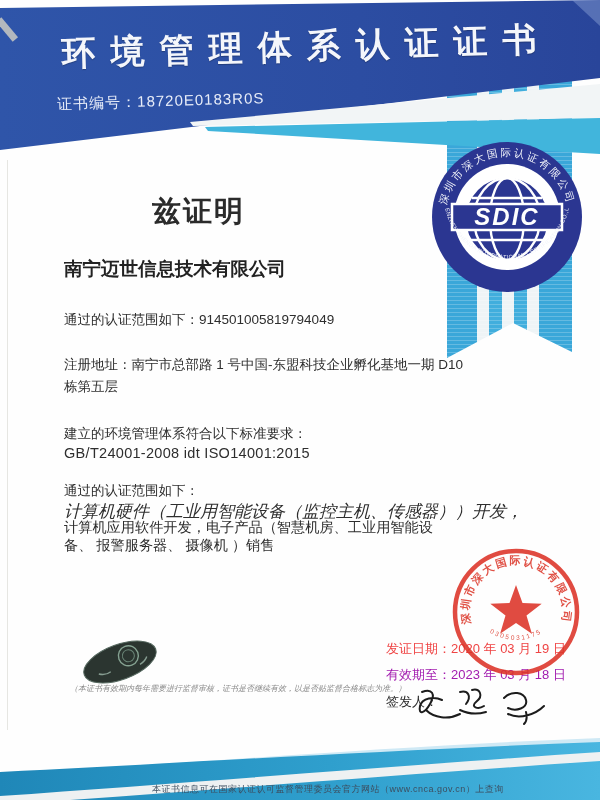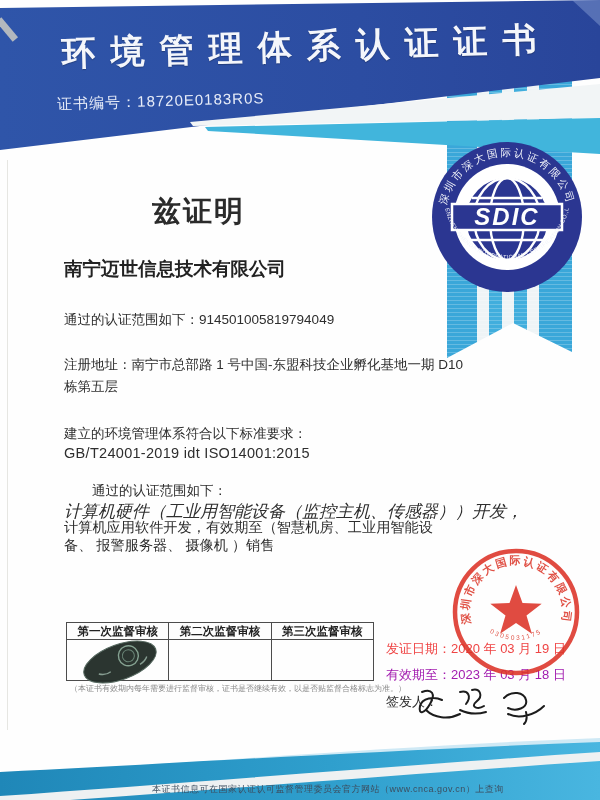--- a/index.html
+++ b/index.html
@@ -13,29 +13,29 @@
   .cert-no{position:absolute;left:56px;top:88px;font-size:15px;color:#e7ecf8;letter-spacing:1px;white-space:nowrap;}
   
   .t{position:absolute;color:#2e2e2e;white-space:nowrap;}
   .certify{left:152px;top:192px;font-size:29px;letter-spacing:2px;color:#2b2b2b;font-weight:600;}
   .company{left:64px;top:256px;font-size:18.5px;font-weight:600;color:#222;}
   .credit{left:64px;top:311px;font-size:13.5px;}
   .addr1{left:64px;top:356px;font-size:13.5px;}
   .addr2{left:64px;top:378px;font-size:13.5px;}
   .stdintro{left:64px;top:425px;font-size:13.5px;}
   .stdline{left:64px;top:445px;font-size:14.5px;letter-spacing:.3px;}
-  .scopeintro{left:64px;top:482px;font-size:13.5px;margin-left:28px;}
+  .scopeintro{left:64px;top:482px;font-size:13.5px;}
   .scope1{left:64px;top:500px;font-size:17px;font-style:italic;}
   .scope2{left:64px;top:518px;font-size:14.2px;}
   .scope3{left:64px;top:536px;font-size:14.2px;}
   
   .audit{position:absolute;left:66px;top:622px;width:308px;border-collapse:collapse;table-layout:fixed;}
   .audit th{border:1px solid #4c4c4c;font-size:11.5px;font-weight:700;color:#222;height:16px;padding:0;background:#fdfdfd;}
   .audit td{border:1px solid #4c4c4c;height:40px;padding:0;}
-  .note{left:70px;top:683px;font-size:8px;color:#8b8b8b;letter-spacing:0;}
+  .note{left:70px;top:683px;font-size:8px;color:#8b8b8b;letter-spacing:0;font-style:italic;}
   
   .issue1{left:386px;top:640px;font-size:13px;color:#ef4444;}
   .issue2{left:386px;top:666px;font-size:13px;color:#a21caf;}
   .signer{left:386px;top:693px;font-size:13px;color:#2c2c2c;}
   .footer-note{left:152px;top:783px;font-size:9px;color:#3c4e60;letter-spacing:.5px;white-space:nowrap;}
   
   .edge-line{left:7px;top:160px;width:1px;height:570px;background:#dcdcd6;opacity:.7;}
   .corner-mark{left:-6px;top:26px;width:26px;height:7px;background:#b3b8be;transform:rotate(50deg);}
 </style>
 </head>
@@ -106,40 +106,26 @@
     <div class="cert-title">环境管理体系认证证书</div>
     <div class="cert-no">证书编号：18720E0183R0S</div>
   </div>
 
   <div class="t certify">兹证明</div>
   <div class="t company">南宁迈世信息技术有限公司</div>
   <div class="t credit">通过的认证范围如下：914501005819794049</div>
   <div class="t addr1">注册地址：南宁市总部路 1 号中国-东盟科技企业孵化基地一期 D10</div>
   <div class="t addr2">栋第五层</div>
   <div class="t stdintro">建立的环境管理体系符合以下标准要求：</div>
-  <div class="t stdline">GB/T24001-2019 idt ISO14001:2015</div>
+  <div class="t stdline">GB/T24001-2008 idt ISO14001:2015</div>
   <div class="t scopeintro">通过的认证范围如下：</div>
   <div class="t scope1">计算机硬件（工业用智能设备（监控主机、传感器））开发，</div>
-  <div class="t scope2">计算机应用软件开发，有效期至（智慧机房、工业用智能设</div>
+  <div class="t scope2">计算机应用软件开发，电子产品（智慧机房、工业用智能设</div>
   <div class="t scope3">备、 报警服务器、 摄像机  ）销售</div>
 
-  <table class="audit">
-    <tbody>
-        <tr>
-      <th>第一次监督审核</th>
-      <th>第二次监督审核</th>
-      <th>第三次监督审核</th>
-    </tr>
-    <tr>
-      <td></td>
-      <td></td>
-      <td></td>
-    </tr>
-  </tbody>
-    </table>
 
   <svg class="abs deco" style="left:74px;top:638px" width="92" height="48" viewBox="0 0 92 48">
     <g transform="rotate(-20 46 24)">
       <ellipse cx="46" cy="24" rx="38" ry="17.5" fill="#222d28" opacity="0.96"></ellipse>
       <ellipse cx="46" cy="24" rx="38" ry="17.5" fill="none" stroke="#55685f" stroke-width="1"></ellipse>
       <circle cx="56" cy="21" r="10" fill="none" stroke="#8fae9c" stroke-width="1.4" opacity="0.9"></circle>
       <circle cx="56" cy="21" r="6" fill="none" stroke="#7a9a89" stroke-width="1" opacity="0.8"></circle>
       <path d="M22,28 q6,4 12,2 M64,33 q6,-1 9,-5" stroke="#9db8aa" stroke-width="1.4" fill="none" opacity="0.8"></path>
     </g>
   </svg>

